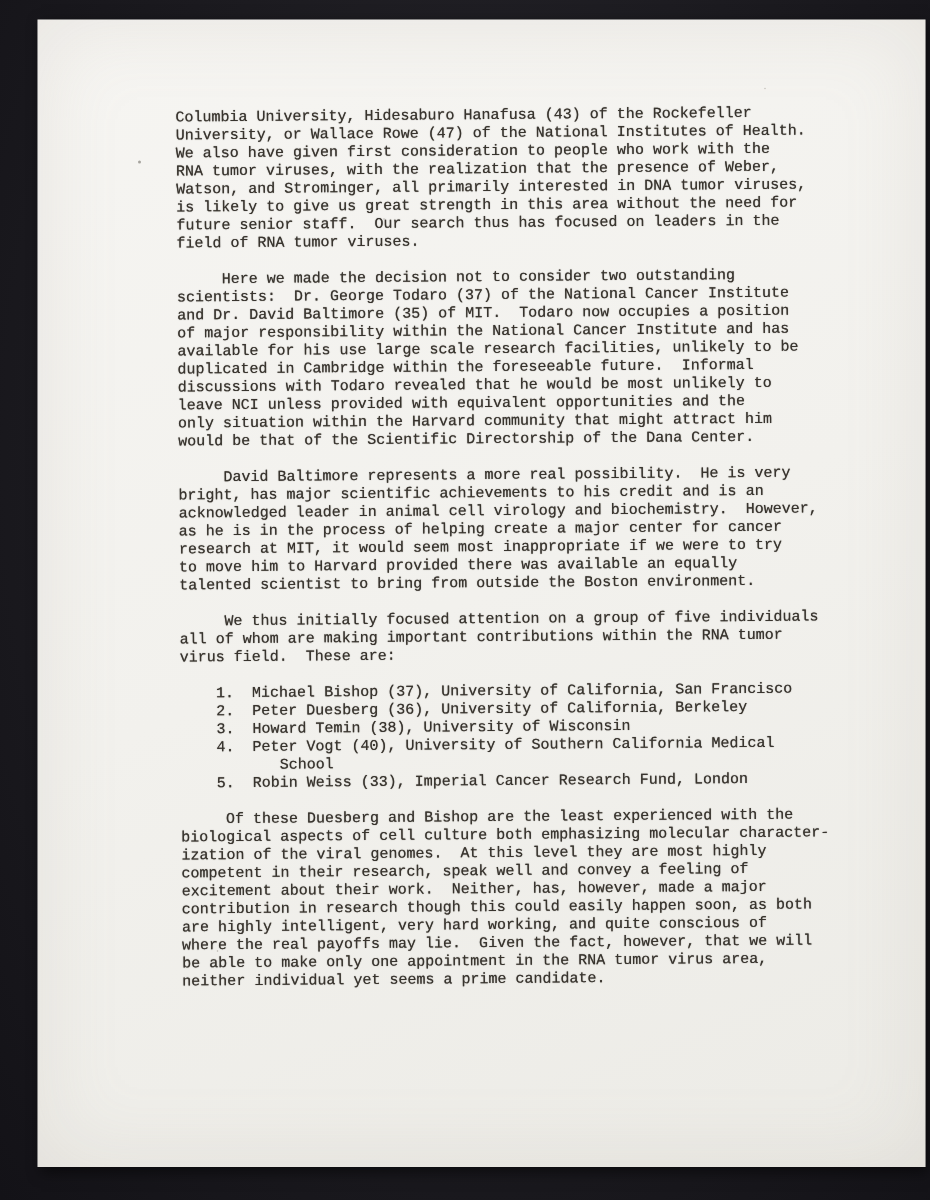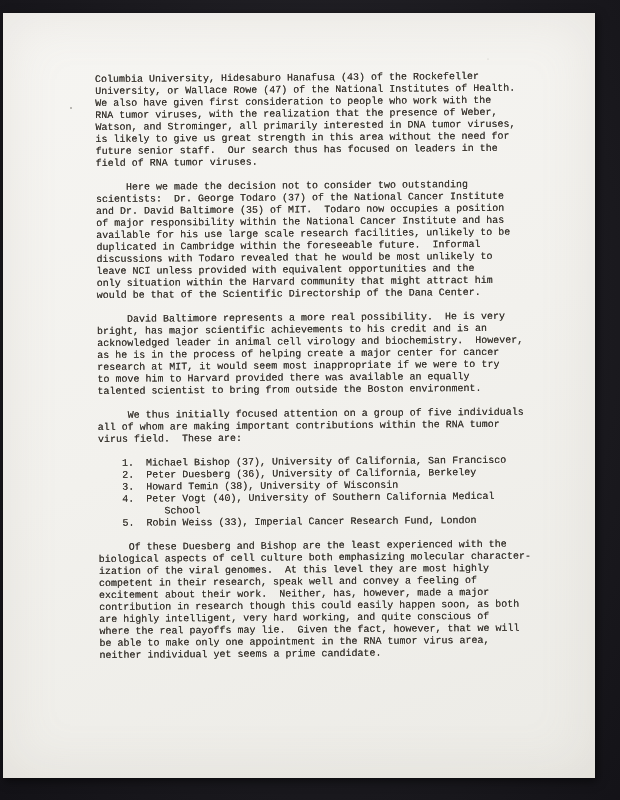--- a/index.html
+++ b/index.html
@@ -14,21 +14,21 @@
     font-family: "Liberation Sans", sans-serif;
     background: #17161b;
   }
   .stage {
     position: absolute;
     inset: 0;
     background: radial-gradient(ellipse at 52% 38%, #28272d 0%, #1c1b20 55%, #131217 100%);
   }
   .paper {
     position: absolute;
-    left: 3px;
+    left: 25px;
     top: 13px;
     width: 592px;
     height: 765px;
     background: linear-gradient(158deg, #f6f5f2 0%, #f2f1ed 50%, #ecebe6 100%);
     box-shadow:
       inset 0 0 55px rgba(160, 152, 136, 0.16),
       2px 3px 9px rgba(0, 0, 0, 0.55);
   }
   .page-number {
     position: absolute;

